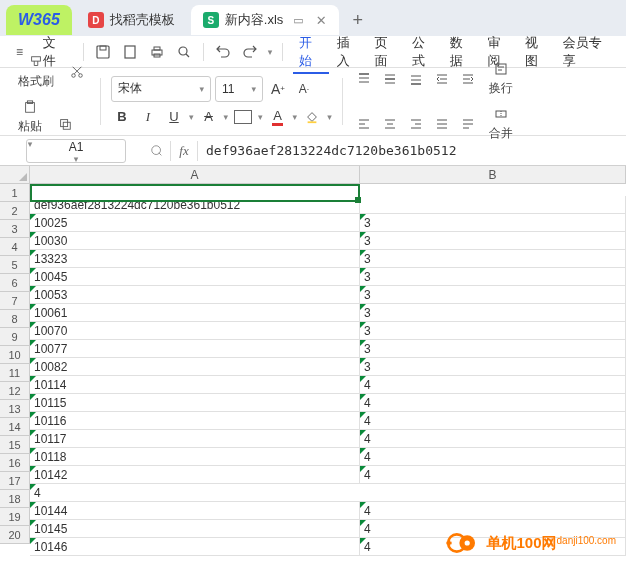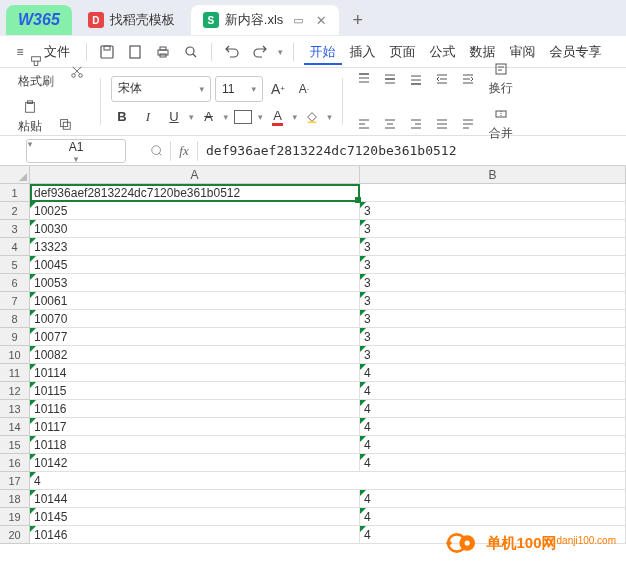--- a/index.html
+++ b/index.html
@@ -1,20 +1,20 @@
 <!DOCTYPE html>
 <html><head>
 <meta charset="utf-8">
 <style>
 * { margin: 0; padding: 0; box-sizing: border-box; font-family: "Microsoft YaHei", Arial, sans-serif; }
 body { width: 626px; height: 566px; background: #fff; overflow: hidden; position: relative; font-size: 12px; color: #333; }
 
 .tabbar { height: 36px; background: #e8ecf2; display: flex; align-items: center; padding: 4px 6px 0; gap: 4px; }
 .tab { display: flex; align-items: center; gap: 6px; padding: 6px 12px; border-radius: 8px 8px 0 0; height: 30px; font-size: 13px; }
-.tab.home { background: #86efac; }
+.tab.home { background: #bef264; }
 .tab.active { background: #fff; }
 .tab-icon { width: 16px; height: 16px; display: flex; align-items: center; justify-content: center; border-radius: 3px; font-size: 10px; font-weight: bold; color: #fff; }
 .w365 { color: #2b5ce6; font-weight: bold; font-style: italic; font-size: 16px; }
 .tab-close { margin-left: 6px; color: #888; }
 .tab-menu { color: #888; font-size: 11px; margin-left: 4px; }
 .newtab { padding: 0 10px; font-size: 18px; color: #666; }
 
 .menubar { height: 32px; display: flex; align-items: center; padding: 0 10px; gap: 8px; border-bottom: 1px solid #e0e0e0; }
 .menu-icon { width: 20px; height: 20px; display: flex; align-items: center; justify-content: center; color: #555; }
 .menu-sep { width: 1px; height: 18px; background: #ddd; margin: 0 2px; }
@@ -41,21 +41,21 @@
 
 .grid { position: relative; }
 .corner { position: absolute; left: 0; top: 0; width: 30px; height: 18px; background: #f0f0f0; border-right: 1px solid #ccc; border-bottom: 1px solid #ccc; z-index: 2; }
 .corner::after { content: ""; position: absolute; right: 2px; bottom: 2px; border-left: 8px solid transparent; border-bottom: 8px solid #bbb; }
 .col-headers { position: absolute; left: 30px; top: 0; right: 0; height: 18px; display: flex; z-index: 2; }
 .col-h { background: #f0f0f0; border-right: 1px solid #ccc; border-bottom: 1px solid #ccc; display: flex; align-items: center; justify-content: center; font-size: 12px; color: #555; }
 .col-h.col-a { width: 330px; }
 .col-h.col-b { flex: 1; }
 .row-headers { position: absolute; left: 0; top: 18px; width: 30px; z-index: 2; }
 .row-h { height: 18px; background: #f0f0f0; border-right: 1px solid #ccc; border-bottom: 1px solid #ccc; display: flex; align-items: center; justify-content: center; font-size: 11px; color: #555; }
-.cells { position: absolute; left: 30px; top: 18px; right: 0; }
+.cells { position: absolute; left: 30px; top: 30px; right: 0; }
 .row { display: flex; height: 18px; position: relative; }
 .cell { border-right: 1px solid #e0e0e0; border-bottom: 1px solid #e0e0e0; font-family: monospace; font-size: 12px; padding: 0 4px; display: flex; align-items: center; position: relative; overflow: visible; white-space: nowrap; }
 .cell.ca { width: 330px; }
 .cell.cb { flex: 1; }
 .cell .err-tri { position: absolute; left: 0; top: 0; width: 0; height: 0; border-top: 6px solid #0a8a3a; border-right: 6px solid transparent; }
 .active-cell { position: absolute; border: 2px solid #1a7f37; pointer-events: none; z-index: 3; }
 .active-cell::after { content: ""; position: absolute; right: -3px; bottom: -3px; width: 6px; height: 6px; background: #1a7f37; }
 
 .watermark { position: absolute; right: 10px; bottom: 10px; display: flex; align-items: center; gap: 6px; z-index: 10; }
 .wm-logo { width: 36px; height: 26px; }
@@ -127,20 +127,21 @@
   </span>
   <span class="caret">▾</span>
   <span class="menu-sep"></span>
   <div class="menu-items">
     <span class="menu-item active">开始</span>
     <span class="menu-item">插入</span>
     <span class="menu-item">页面</span>
     <span class="menu-item">公式</span>
     <span class="menu-item">数据</span>
     <span class="menu-item">审阅</span>
+    <span class="menu-item">视图</span>
     <span class="menu-item">会员专享</span>
   </div>
 </div>
 
 <div class="toolbar">
   <div class="tool-group">
     <div class="tool-row">
       <span class="tool-btn">
         <svg width="14" height="14" viewBox="0 0 16 16">
             <rect x="3" y="2" width="10" height="5" fill="none" stroke="#555"></rect>

